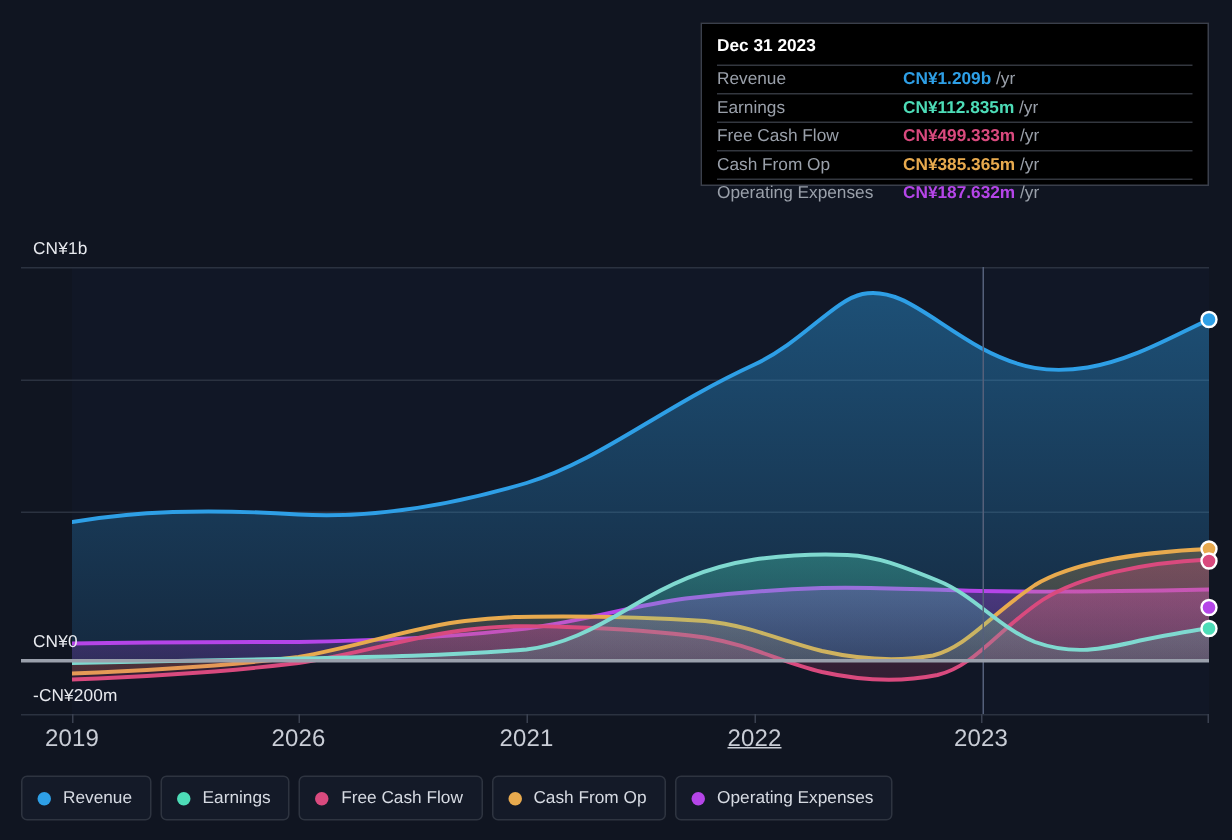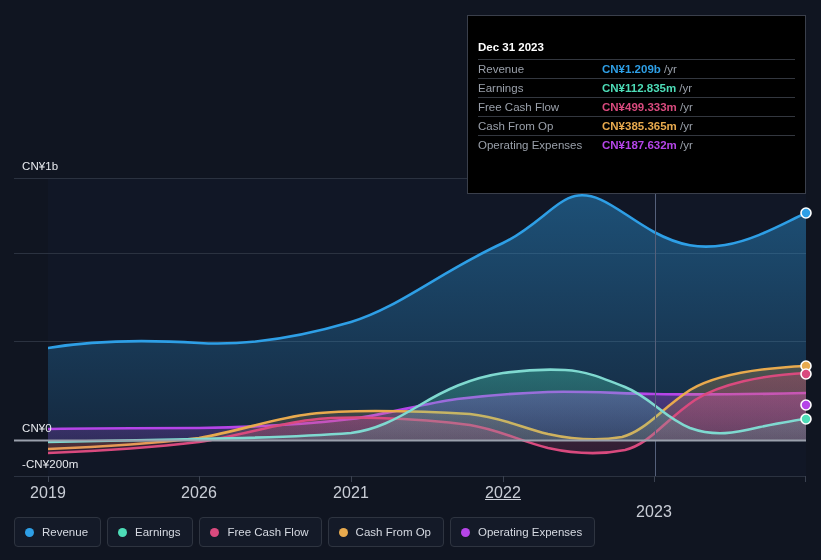--- a/index.html
+++ b/index.html
@@ -29,24 +29,24 @@
     color: #c9cdd6;
     letter-spacing: .1px;
     white-space: nowrap;
     transform: translateX(-50%);
   }
 
   
   #tooltip {
     position: absolute;
     left: 467px; top: 15px;
-    width: 339px; height: 179px;
+    width: 339px; height: 109px;
     background: #000000;
     border: 1px solid #3a3f4b;
-    padding: 24px 10px 6px 10px;
+    padding: 8px 10px 6px 10px;
     z-index: 40;
   }
   #tooltip .tt-date {
     font-size: 11.5px; font-weight: bold; color: #ffffff;
     padding: 1px 0 6px 0;
   }
   #tooltip table { width: 100%; border-collapse: collapse; }
   #tooltip td {
     font-size: 11.5px;
     padding: 3px 0 3px 0;
@@ -199,21 +199,21 @@
   </svg>
 
   <div class="y-label" style="left:22px; top:160px;">CN¥1b</div>
   <div class="y-label" style="left:22px; top:422px;">CN¥0</div>
   <div class="y-label" style="left:22px; top:458px;">-CN¥200m</div>
 
   <div class="x-label" style="left:48px; top:484px;">2019</div>
   <div class="x-label" style="left:199px; top:484px;">2026</div>
   <div class="x-label" style="left:351px; top:484px;">2021</div>
   <div class="x-label" style="left:503px; top:484px;text-decoration:underline;">2022</div>
-  <div class="x-label" style="left:654px; top:503px;">2023</div>
+  <div class="x-label" style="left:654px; top:484px;">2023</div>
 
   <div id="tooltip">
     <div class="tt-date">Dec 31 2023</div>
     <table>
       <tbody>
           <tr>
         <td class="tt-key">Revenue</td>
         <td class="tt-val">
           <b style="color:#2e9fe6">CN¥1.209b</b><span> /yr</span>
         </td>

